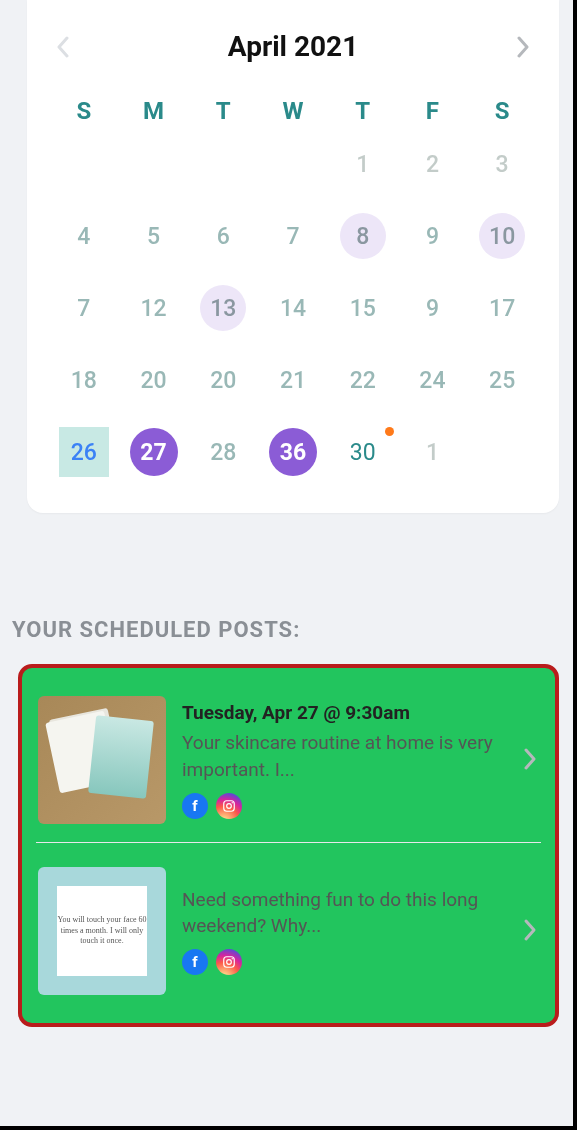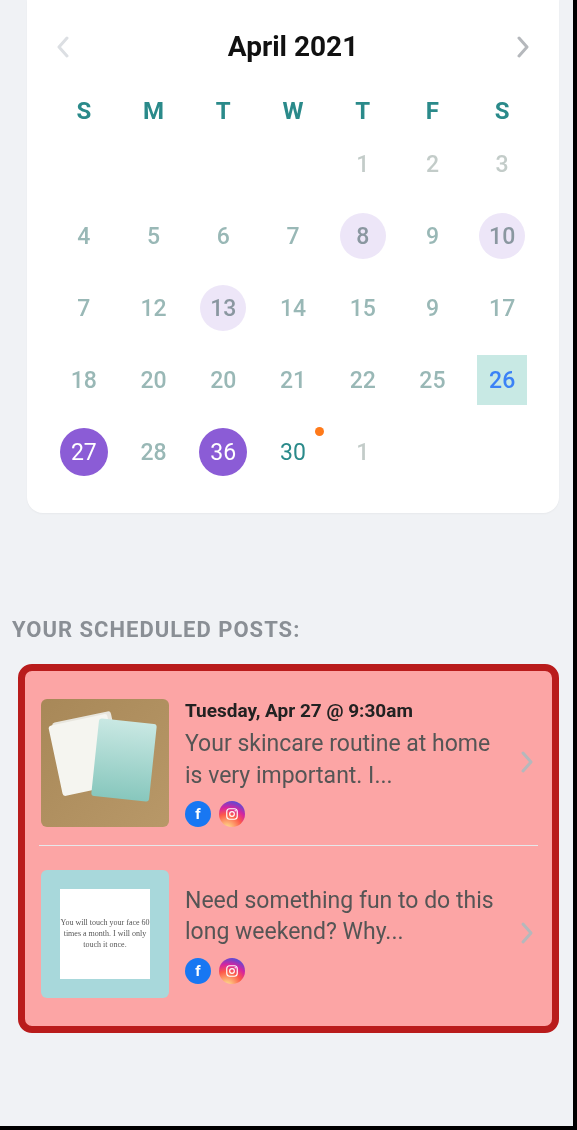--- a/index.html
+++ b/index.html
@@ -94,21 +94,21 @@
   .day.selected-box .num { color: #3b82f6; }
   .day.purple::before {
     content: "";
     position: absolute;
     width: 48px;
     height: 48px;
     border-radius: 50%;
     background: #8b5cd6;
     z-index: 1;
   }
-  .day.purple .num { color: #fff; font-weight: 400; text-align: right; }
+  .day.purple .num { color: #fff; font-weight: 700; text-align: right; }
   .day.today .num { color: #2a8a8a; font-weight: 400; }
   .day.today::after {
     content: "";
     position: absolute;
     top: 0px;
     right: 4px;
     width: 9px;
     height: 9px;
     border-radius: 50%;
     background: #ff7a1a;
@@ -119,22 +119,22 @@
 
   .section-title {
     margin: 104px 12px 22px 12px;
     font-size: 22px;
     font-weight: 700;
     color: #8a8f95;
     letter-spacing: 1px;
   }
 
   .posts-card {
-    background: #fca5a5;
-    border: 7px solid #b91c1c;
+    background: #22c55e;
+    border: 4px solid #b91c1c;
     border-radius: 14px;
     margin: 0 18px 0 18px;
     padding: 16px 14px;
   }
 
   .post {
     display: flex;
     align-items: center;
     gap: 16px;
     padding: 12px 2px;
@@ -192,21 +192,21 @@
   }
 
   .post-body { flex: 1 1 auto; min-width: 0; }
   .post-date {
     font-size: 19px;
     font-weight: 700;
     color: #222;
     margin-bottom: 6px;
   }
   .post-text {
-    font-size: 23px;
+    font-size: 19px;
     color: #555;
     line-height: 1.38;
     margin-bottom: 10px;
   }
   .channels { display: flex; gap: 8px; }
   .ch-icon {
     width: 26px;
     height: 26px;
     border-radius: 50%;
     display: flex;
@@ -333,20 +333,23 @@
         <span class="num">20</span>
       </div>
       <div class="day ">
         <span class="num">20</span>
       </div>
       <div class="day ">
         <span class="num">21</span>
       </div>
       <div class="day ">
         <span class="num">22</span>
+      </div>
+      <div class="day ">
+        <span class="num">24</span>
       </div>
       <div class="day ">
         <span class="num">25</span>
       </div>
       <div class="day selected-box">
         <span class="num">26</span>
       </div>
       <div class="day purple">
         <span class="num">27</span>
       </div>

